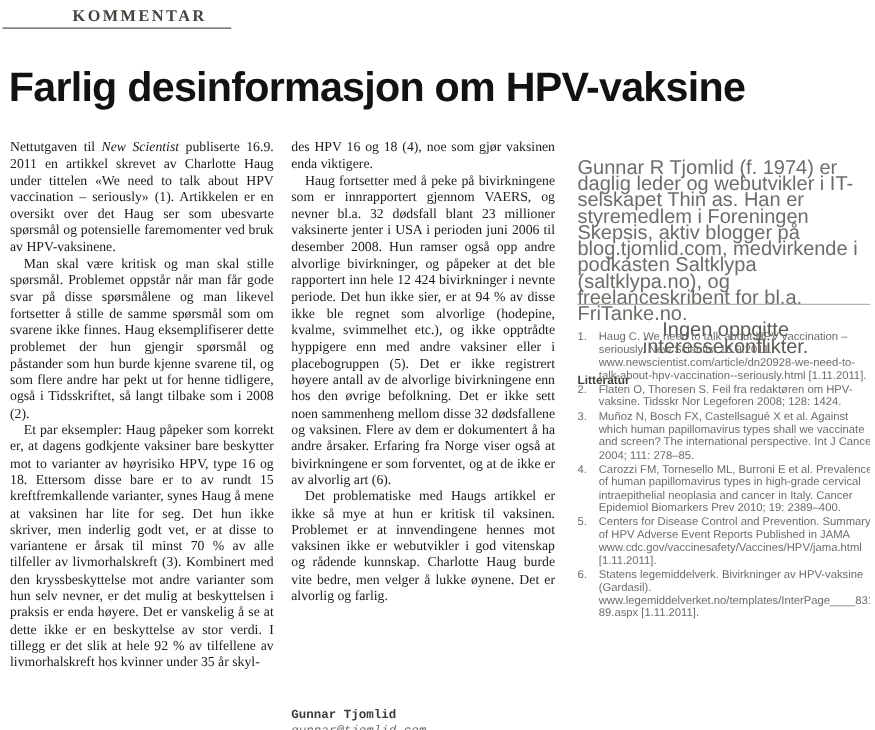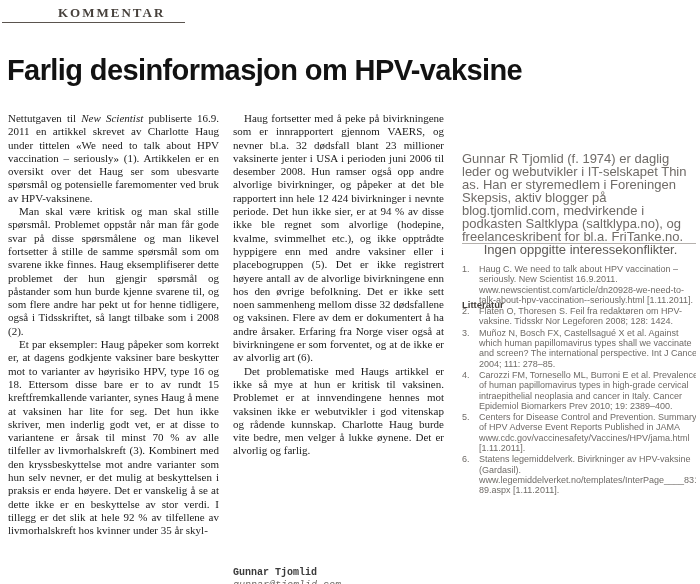--- a/index.html
+++ b/index.html
@@ -13,21 +13,21 @@
     position:absolute; left:58px; top:5px;
     font-family:"Liberation Serif", serif; font-weight:bold;
     font-size:13px; letter-spacing:2px; color:#47413c;
   }
   .kicker-rule { position:absolute; left:2px; top:22px; width:183px; height:1px; background:#5a544e; }
 
   
   .title {
     position:absolute; left:7px; top:53px; margin:0; width:660px;
     font-family:"Liberation Sans", sans-serif; font-weight:bold;
-    font-size:29px; letter-spacing:-0.6px; color:#121212; line-height:34px;
+    font-size:33px; letter-spacing:-0.6px; color:#121212; line-height:34px;
   }
 
   
   .col {
     position:absolute; top:112px; width:211px;
     font-family:"Liberation Serif", serif; font-size:11px; line-height:13.3px;
     color:#1b1b1b; text-align:justify; hyphens:auto; -webkit-hyphens:auto;
   }
   .col1 { left:8px; }
   .col2 { left:233px; }
@@ -40,23 +40,22 @@
     position:absolute; left:233px; top:530px;
     font-family:Liberation Mono, monospace; font-size:10px; line-height:13px;margin-top:36px;
   }
   .sig-name  { font-weight:bold; color:#3b3b3b; }
   .sig-email { font-style:italic; color:#6f6b67;text-align:center; }
   .sig-city  { color:#6f6b67; }
 
   
   .bio {
     position:absolute; left:462px; top:128px; width:237px;
-    font-family:"Liberation Sans", sans-serif; font-size:13px; line-height:13px;
+    font-family:"Liberation Sans", sans-serif; font-size:16px; line-height:13px;
     color:#6f6b67;
-    margin-top:24px;
   }
   .disclosure { font-weight:normal; color:#5d5955;text-align:center; }
 
   .sep-rule { position:absolute; left:462px; top:243px; width:236px; height:1px; background:#b5b1ad; }
 
   .lit-heading {
     position:absolute; left:462px; top:251px;
     font-family:"Liberation Sans", sans-serif; font-weight:bold;
     font-size:9.5px; color:#413d39;margin-top:48px;
   }
@@ -86,20 +85,21 @@
 
   <h1 class="title">Farlig desinformasjon om HPV-vaksine</h1>
 
   <div class="col col1">
     <p><span>Nettutgaven til </span><em>New Scientist</em><span> publiserte 16.9. 2011 en artikkel skrevet av Charlotte Haug under tittelen «We need to talk about HPV vaccination – seriously» (1). Artikkelen er en oversikt over det Haug ser som ubesvarte spørsmål og potensielle faremomenter ved bruk av HPV-vaksinene.</span></p>
     <p class="indent">Man skal være kritisk og man skal stille spørsmål. Problemet oppstår når man får gode svar på disse spørsmålene og man likevel fortsetter å stille de samme spørsmål som om svarene ikke finnes. Haug eksemplifiserer dette problemet der hun gjengir spørsmål og påstander som hun burde kjenne svarene til, og som flere andre har pekt ut for henne tidligere, også i Tidsskriftet, så langt tilbake som i 2008 (2).</p>
     <p class="indent">Et par eksempler: Haug påpeker som korrekt er, at dagens godkjente vaksiner bare beskytter mot to varianter av høyrisiko HPV, type 16 og 18. Ettersom disse bare er to av rundt 15 kreftfremkallende varianter, synes Haug å mene at vaksinen har lite for seg. Det hun ikke skriver, men inderlig godt vet, er at disse to variantene er årsak til minst 70 % av alle tilfeller av livmorhalskreft (3). Kombinert med den kryssbeskyttelse mot andre varianter som hun selv nevner, er det mulig at beskyttelsen i praksis er enda høyere. Det er vanskelig å se at dette ikke er en beskyttelse av stor verdi. I tillegg er det slik at hele 92 % av tilfellene av livmorhalskreft hos kvinner under 35 år skyl-</p>
   </div>
 
   <div class="col col2">
+    <p>des HPV 16 og 18 (4), noe som gjør vaksinen enda viktigere.</p>
     <p class="indent">Haug fortsetter med å peke på bivirkningene som er innrapportert gjennom VAERS, og nevner bl.a. 32 dødsfall blant 23 millioner vaksinerte jenter i USA i perioden juni 2006 til desember 2008. Hun ramser også opp andre alvorlige bivirkninger, og påpeker at det ble rapportert inn hele 12 424 bivirkninger i nevnte periode. Det hun ikke sier, er at 94 % av disse ikke ble regnet som alvorlige (hodepine, kvalme, svimmelhet etc.), og ikke opptrådte hyppigere enn med andre vaksiner eller i placebogruppen (5). Det er ikke registrert høyere antall av de alvorlige bivirkningene enn hos den øvrige befolkning. Det er ikke sett noen sammenheng mellom disse 32 dødsfallene og vaksinen. Flere av dem er dokumentert å ha andre årsaker. Erfaring fra Norge viser også at bivirkningene er som forventet, og at de ikke er av alvorlig art (6).</p>
     <p class="indent">Det problematiske med Haugs artikkel er ikke så mye at hun er kritisk til vaksinen. Problemet er at innvendingene hennes mot vaksinen ikke er webutvikler i god vitenskap og rådende kunnskap. Charlotte Haug burde vite bedre, men velger å lukke øynene. Det er alvorlig og farlig.</p>
   </div>
 
   <div class="signature">
     <div class="sig-name">Gunnar Tjomlid</div>
     <div class="sig-email">gunnar@tjomlid.com</div>
     <div class="sig-city">Norge</div>
   </div>
 

